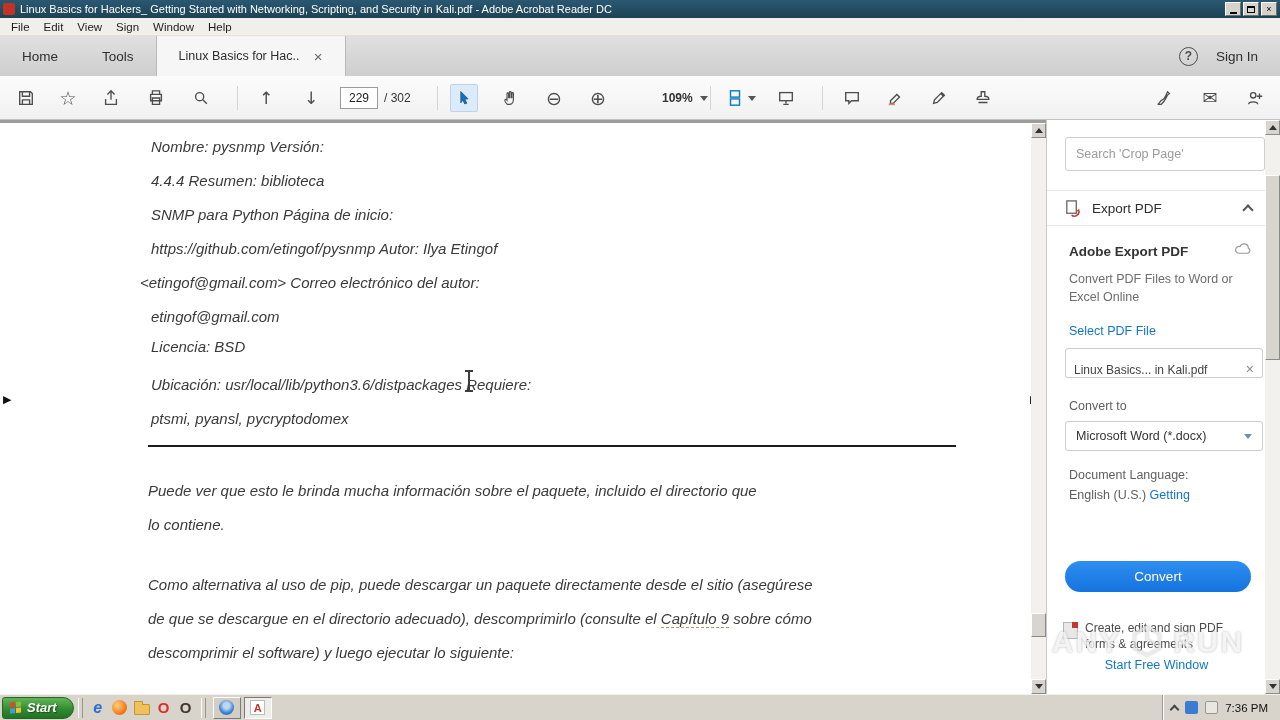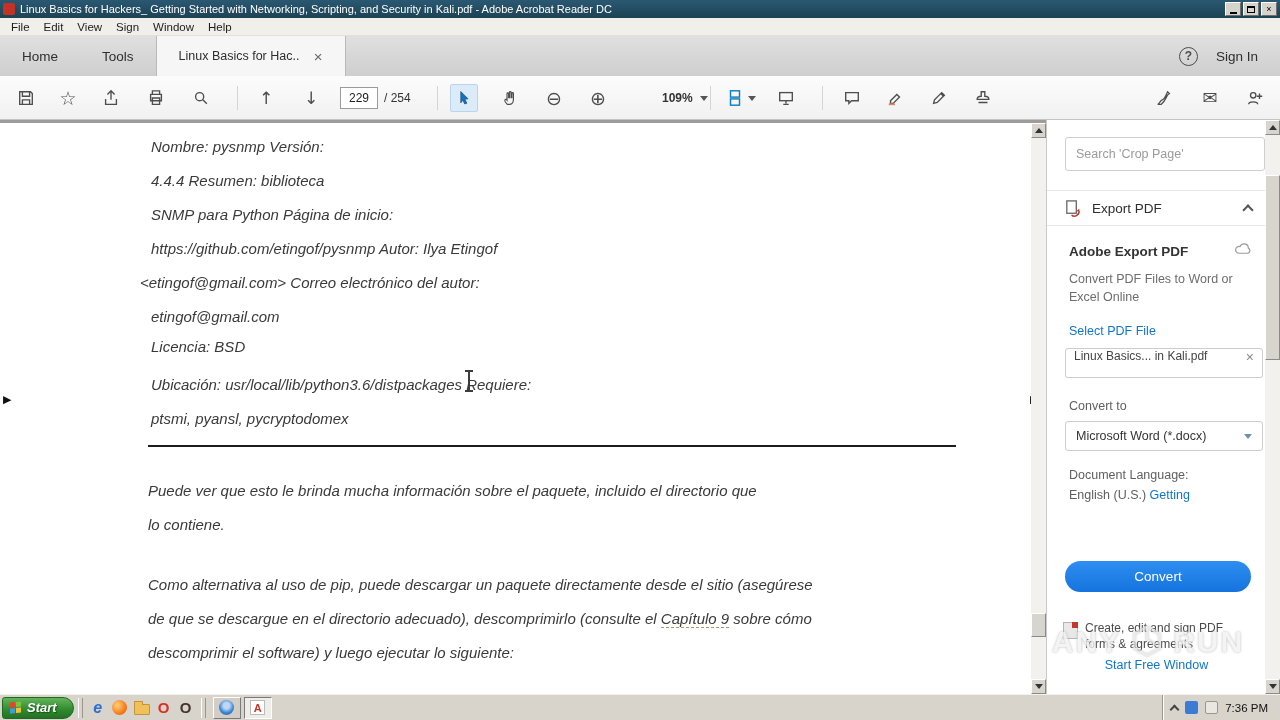--- a/index.html
+++ b/index.html
@@ -90,21 +90,21 @@
     border-bottom:1px solid #e6e6e6; display:flex; align-items:center; padding:0 14px 0 16px; gap:10px; }
   .export-row .txt { font-size:13.5px; color:#2e2e2e; flex:1; }
   .chev-up { width:8px; height:8px; border-left:2px solid #555; border-top:2px solid #555;
     transform:rotate(45deg); margin-top:4px; }
   .p-title { position:absolute; left:22px; top:124px; font-size:13.5px; font-weight:bold; color:#333; }
   .p-copy-ic { position:absolute; left:188px; top:122px; }
   .p-desc { position:absolute; left:22px; top:150px; width:170px; font-size:12.5px; line-height:18px; color:#6d6d6d; }
   .p-link { color:#1276c6; font-size:12.5px; }
   .p-select-link { position:absolute; left:22px; top:204px; }
   .filebox { position:absolute; left:18px; top:228px; width:198px; height:30px; border:1px solid #ccc;
-    border-radius:3px; display:flex; align-items:flex-start; padding:0 8px; font-size:12px; color:#444; gap:6px; }
+    border-radius:3px; display:flex; align-items:flex-end; padding:0 8px; font-size:12px; color:#444; gap:6px; }
   .filebox .fn { flex:1; white-space:nowrap; overflow:hidden; }
   .filebox .x { color:#888; font-size:14px; }
   .p-label { position:absolute; left:22px; font-size:12.5px; color:#5f5f5f; }
   .selbox { position:absolute; left:18px; top:301px; width:198px; height:30px; border:1px solid #ccc;
     border-radius:3px; display:flex; align-items:center; padding:0 10px; font-size:12.5px; color:#333; }
   .selbox .caret-down { margin-left:auto; border-top-color:#6a93a8; }
   .lang-row { position:absolute; left:22px; top:368px; font-size:12.5px; color:#5f5f5f; }
   .convert-btn { position:absolute; left:18px; top:441px; width:186px; height:31px; border-radius:16px;
     background:linear-gradient(#2f8ef0,#1573de); color:#fff; font-size:13.5px; display:flex;
     align-items:center; justify-content:center; border:none; }
@@ -219,21 +219,21 @@
       <svg width="18" height="18" viewBox="0 0 20 20">
           <circle cx="8.5" cy="8.5" r="4.5" fill="none" stroke="#4d4d4d" stroke-width="1.5"></circle>
           <path d="M12 12l4.5 4.5" stroke="#4d4d4d" stroke-width="1.5"></path>
         </svg>
     </span>
     <span class="tsep" style="left:237px"></span>
 
     <span class="tbtn glyph" style="left:252px">↑</span>
     <span class="tbtn glyph" style="left:297px">↓</span>
     <input class="pagebox" value="229" style="">
-    <span class="pagetotal">/ 254</span>
+    <span class="pagetotal">/ 302</span>
     <span class="tsep" style="left:437px"></span>
 
     <span class="tbtn sel-tool" style="left:450px">
       <svg width="16" height="16" viewBox="0 0 20 20">
           <path d="M6 2l9 9-4 .5 2.5 5-2.5 1-2.5-5L6 16z" fill="#1b6fb8" stroke="#15578f" stroke-width="1"></path>
         </svg>
     </span>
     <span class="tbtn" style="left:496px">
       <svg width="18" height="18" viewBox="0 0 20 20">
           <path d="M7 17c-1.5-1.5-3.2-4.2-2.6-5.1.5-.8 1.8-.4 2.3.4V5.2c0-1.3 1.8-1.3 1.8 0v4.3h.9V3.8c0-1.3 1.8-1.3 1.8 0v5.7h.9V5c0-1.2 1.7-1.2 1.7 0v6.8c0 2.6-1.6 5.2-3.8 5.2z" fill="none" stroke="#4d4d4d" stroke-width="1.3"></path>

